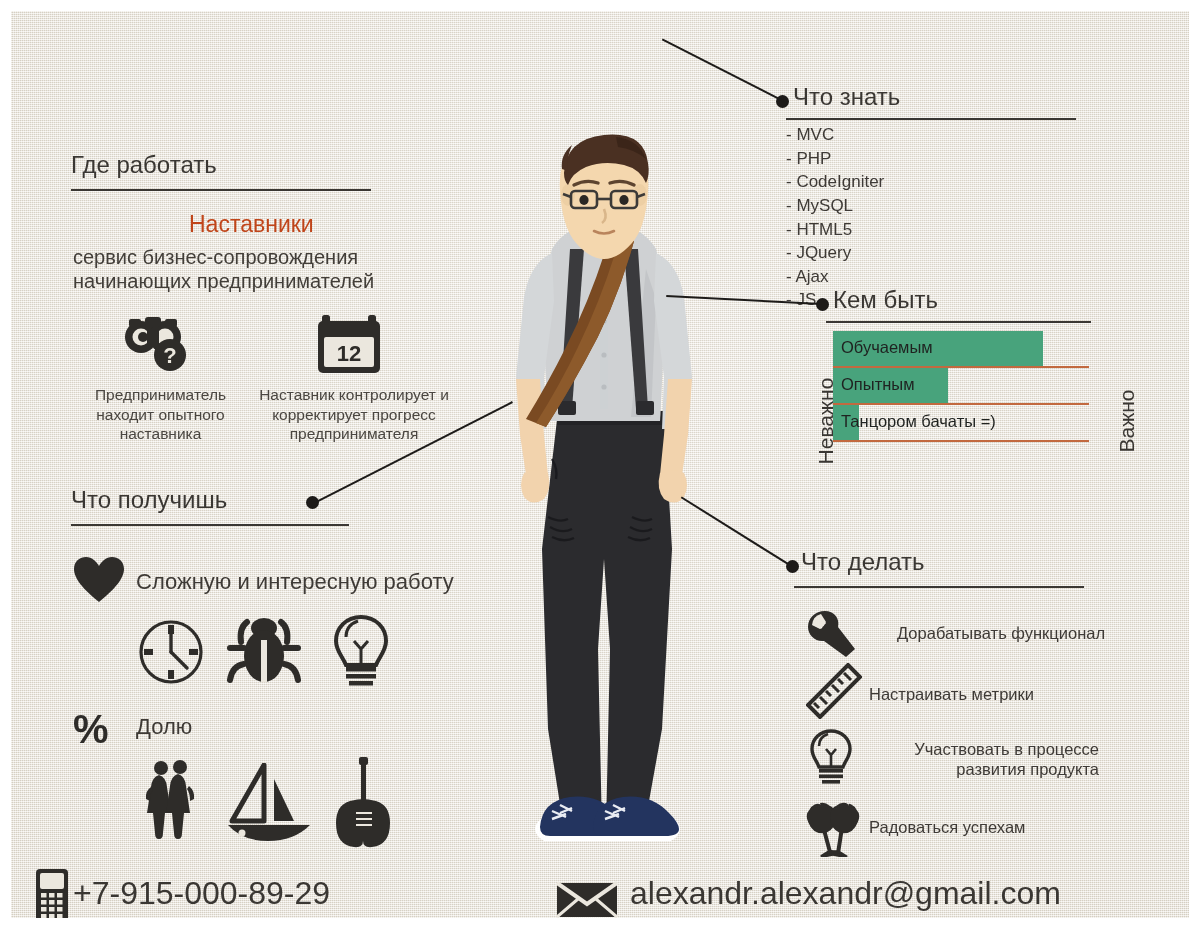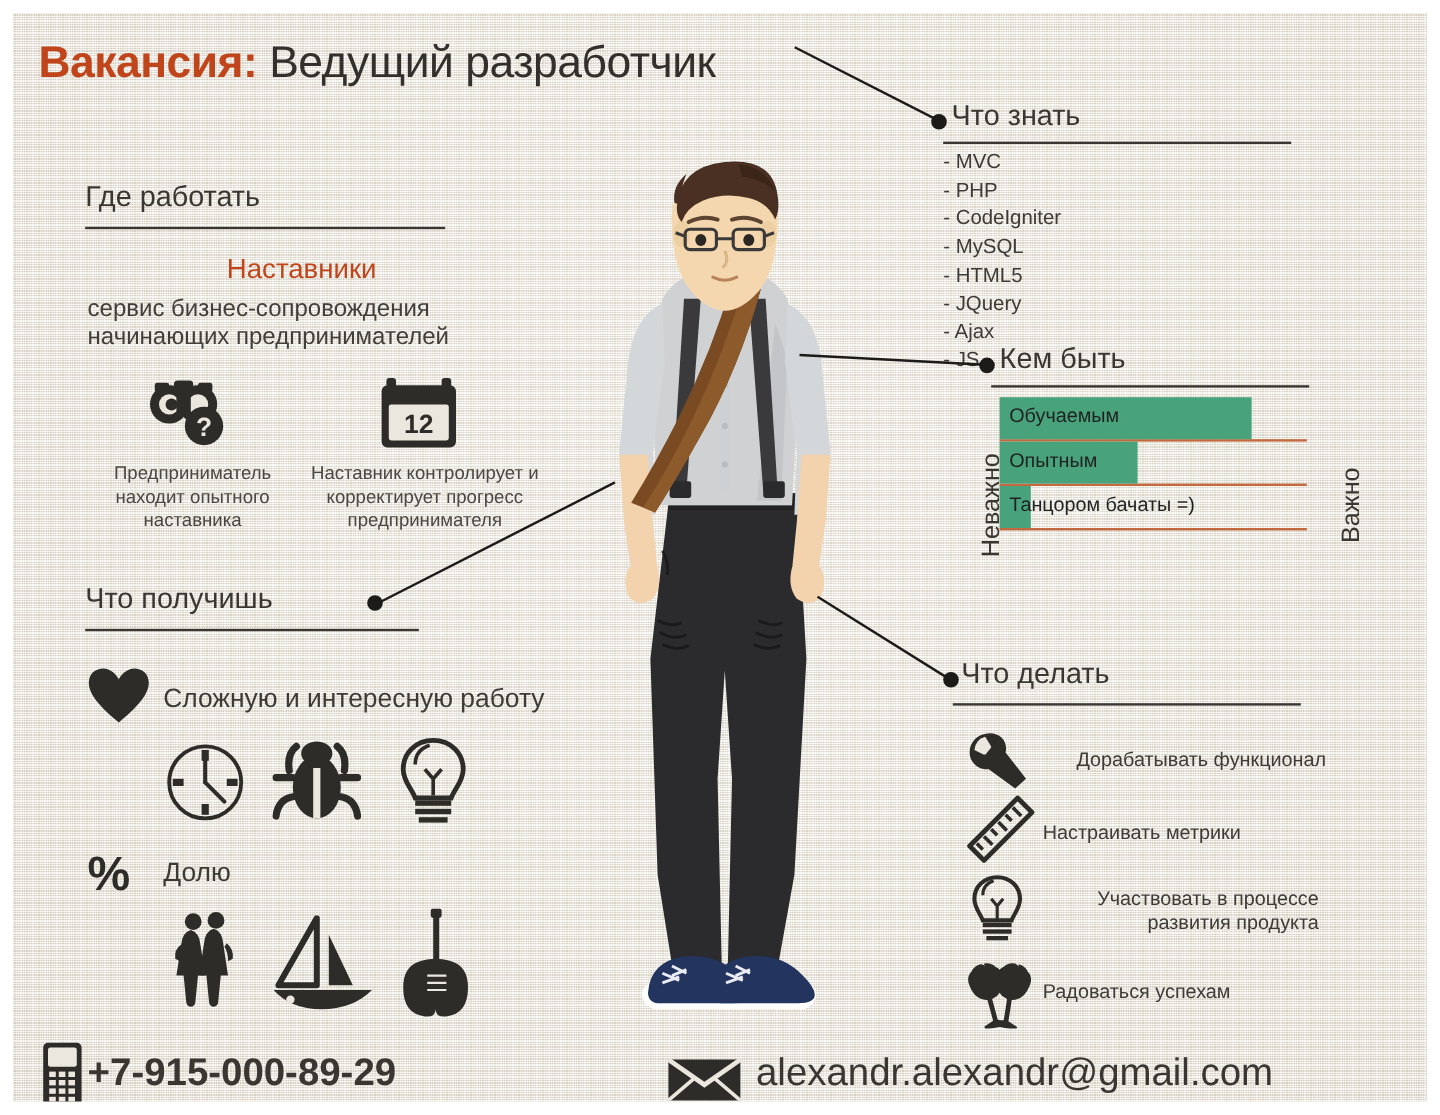--- a/index.html
+++ b/index.html
@@ -170,24 +170,20 @@
     color: #3a3733;
     white-space: nowrap;
   }
 </style>
 </head>
 <body>
 
 <div id="poster">
   <div id="canvas">
 
-    <div class="title">
-      <span class="accent">Вакансия:</span>
-      <span class="rest">Ведущий разработчик</span>
-    </div>
 
     <svg class="icon" style="left:455px; top:118px;" width="290" height="712" viewBox="0 0 290 712">
 
       <path d="M92 282 L198 282 L206 420 L196 600 L178 700 L140 700 L144 520 L138 430 L132 520 L136 700 L98 700 L82 600 L76 420 Z" fill="#2b2b2e"></path>
 
       <path d="M140 690 h40 v22 h-40 z" fill="#f2d3ad"></path>
       <path d="M98 690 h40 v22 h-40 z" fill="#f2d3ad"></path>
 
       <ellipse cx="115" cy="700" rx="46" ry="20" fill="#ffffff"></ellipse>
       <ellipse cx="168" cy="700" rx="46" ry="20" fill="#ffffff"></ellipse>
@@ -458,21 +454,21 @@
           <rect x="14" y="32" width="5.5" height="4.5"></rect>
           <rect x="22" y="32" width="5.5" height="4.5"></rect>
         <rect x="6" y="39" width="5.5" height="4.5"></rect>
           <rect x="14" y="39" width="5.5" height="4.5"></rect>
           <rect x="22" y="39" width="5.5" height="4.5"></rect>
         <rect x="6" y="46" width="5.5" height="4.5"></rect>
           <rect x="14" y="46" width="5.5" height="4.5"></rect>
           <rect x="22" y="46" width="5.5" height="4.5"></rect>
       </g>
     </svg>
-    <div class="contact" style="left:62px; top:864px;font-weight:bold;">+7-915-000-89-29</div>
+    <div class="contact" style="left:62px; top:864px;">+7-915-000-89-29</div>
 
     <svg class="icon" style="left:545px; top:869px;" width="62" height="40" viewBox="0 0 62 40">
       <path d="M1 3 h60 v34 h-60 z" fill="#2e2c29"></path>
       <path d="M1 3 L31 24 L61 3" fill="none" stroke="#ebe7de" stroke-width="4"></path>
       <path d="M1 37 L22 19 M61 37 L40 19" stroke="#ebe7de" stroke-width="3"></path>
     </svg>
     <div class="contact" style="left:619px; top:864px;">alexandr.alexandr@gmail.com</div>
 
   </div>
 </div>

